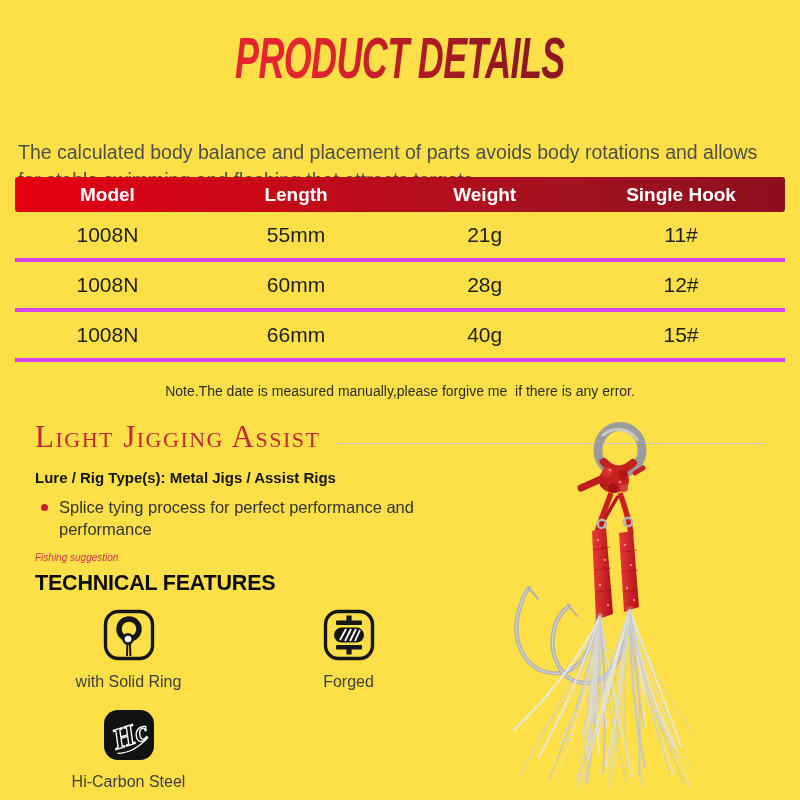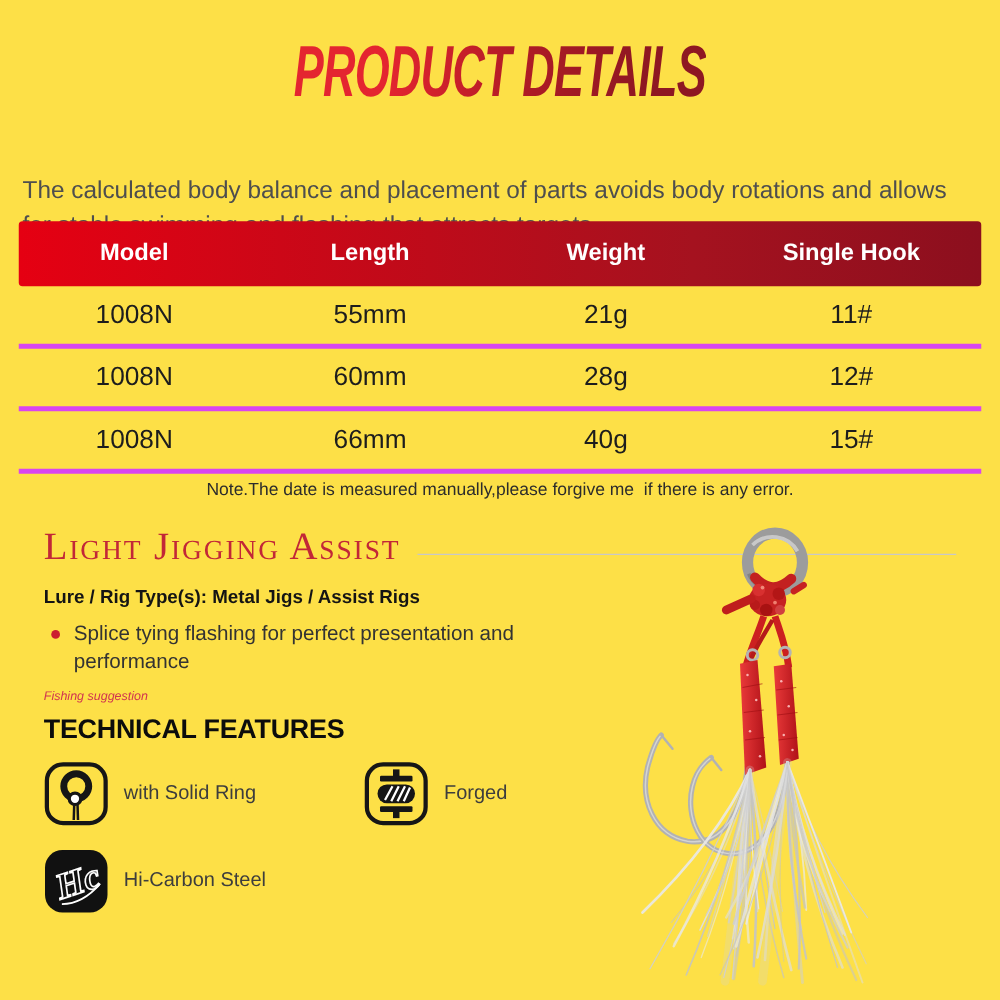--- a/index.html
+++ b/index.html
@@ -12,21 +12,21 @@
     letter-spacing:-1px;transform:scaleX(.62);transform-origin:center;
     background:linear-gradient(90deg,#e42530 22%,#b01b25 55%,#8e1722 85%);
     -webkit-background-clip:text;background-clip:text;color:transparent;}
 
   
   .desc{position:absolute;top:103px;left:18px;right:28px;text-align:left;
     font-size:19.5px;line-height:1.42;color:#4e4e4e;margin-top:36px;}
 
   
   .spec{position:absolute;top:177px;left:15px;right:15px;}
-  .spec-head{display:grid;grid-template-columns:24% 25% 24% 27%;height:52px;align-items:center;
+  .spec-head{display:grid;grid-template-columns:24% 25% 24% 27%;height:35px;align-items:center;
     text-align:center;background:linear-gradient(90deg,#e50012,#a5121f 70%,#8c0f1e);
     color:#fff;font-weight:bold;font-size:19px;border-radius:3px;}
   .spec-row{display:grid;grid-template-columns:24% 25% 24% 27%;height:46px;align-items:center;
     text-align:center;font-size:21px;color:#1d1d1d;border-bottom:4px solid #d946ef;}
 
   .note{position:absolute;top:369px;left:0;right:0;text-align:center;font-size:14px;color:#2c2c2c;white-space:pre-wrap;}
 
   
   .info{position:absolute;left:35px;top:420px;width:730px;}
   .heading-row{display:flex;align-items:center;}
@@ -34,21 +34,21 @@
     letter-spacing:1.5px;color:#c22737;font-weight:500;white-space:nowrap;}
   .rule{flex:1;height:1px;background:#c8c8c8;margin-left:14px;position:relative;top:6px;}
   .rig{margin-top:15px;font-size:15px;font-weight:bold;color:#141414;width:430px;}
   .bullets{margin-top:9px;width:420px;}
   .bullet{position:relative;padding-left:24px;font-size:16.5px;color:#333;line-height:1.32;margin:11px 0;}
   .bullet::before{content:'';position:absolute;left:6px;top:7px;width:7px;height:7px;border-radius:50%;background:#cb1f30;}
   .bullet span{display:block;}
   .fish{margin-top:2px;font-size:10px;color:#d13350;cursor:pointer;width:max-content;font-style:italic;}
   .tech-h{margin-top:8px;font-size:21.5px;font-weight:bold;color:#0c0c0c;letter-spacing:-.2px;}
   .tech-grid{margin-top:13px;width:440px;display:flex;flex-wrap:wrap;row-gap:18px;}
-  .tech-item{display:flex;align-items:center;gap:12px;}
+  .tech-item{display:flex;align-items:center;gap:12px;flex-direction:column;}
   .tech-item.w1{width:187px;}
   .tech-item.w2{width:253px;justify-content:center;}
   .tech-label{font-size:16px;color:#3d3d3d;}
   .ticon{width:52px;height:52px;flex:0 0 52px;}
 
   
   .photo{position:absolute;left:480px;top:400px;width:320px;height:400px;z-index:3;pointer-events:none;}
 </style>
 </head>
 <body>
@@ -91,21 +91,21 @@
   <p class="note">Note.The date is measured manually,please forgive me  if there is any error.</p>
 
   <div class="info">
     <div class="heading-row">
       <span class="lja">Light Jigging Assist</span>
       <div class="rule"></div>
     </div>
     <div class="rig">Lure / Rig Type(s): Metal Jigs / Assist Rigs</div>
     <div class="bullets">
       <div class="bullet">
-        <span>Splice tying flashing for perfect presentation and</span>
+        <span>Splice tying process for perfect performance and</span>
         <span>performance</span>
       </div>
     </div>
     <div class="fish">Fishing suggestion</div>
     <div class="tech-h">TECHNICAL FEATURES</div>
 
     <div class="tech-grid">
       <div class="tech-item w1">
         <svg class="ticon" viewBox="0 0 52 52">
           <rect x="2.5" y="2.5" width="47" height="47" rx="13" fill="none" stroke="#161616" stroke-width="3.4"></rect>

